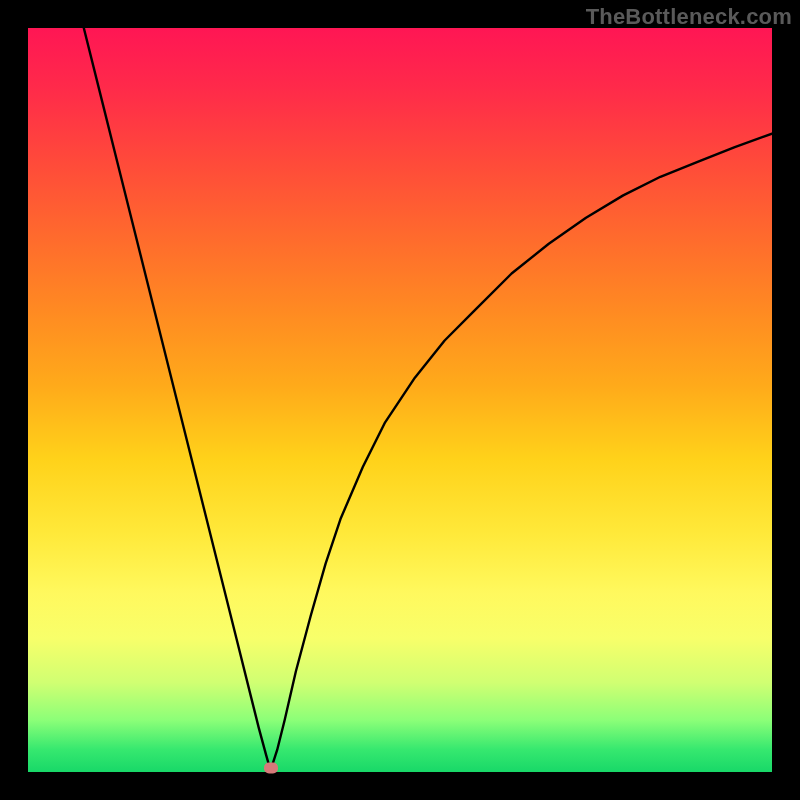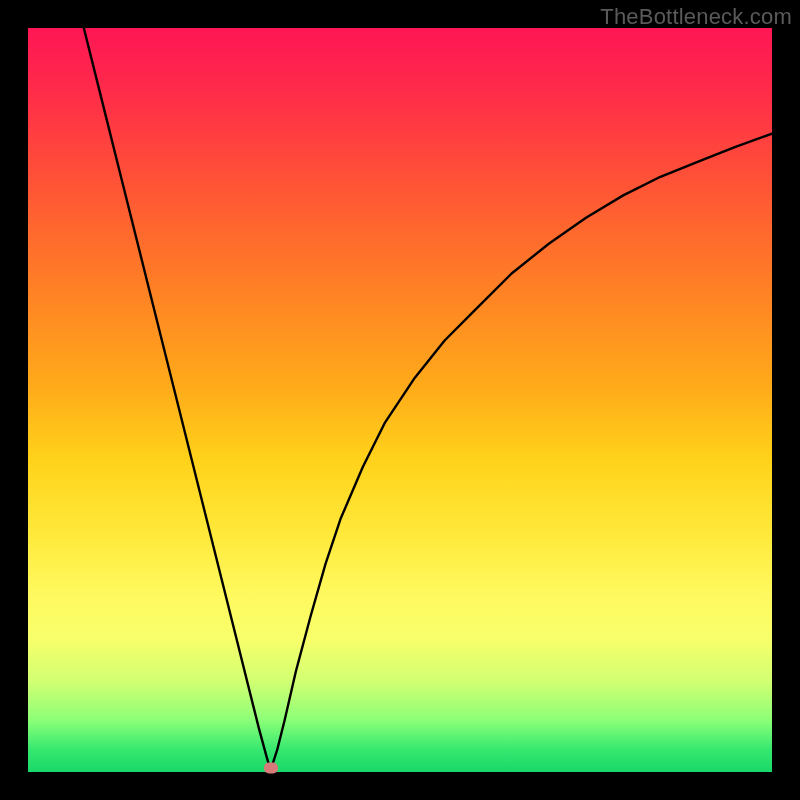--- a/index.html
+++ b/index.html
@@ -55,21 +55,21 @@
     background: #d67a7a;
     border-radius: 5px;
     transform: translate(-50%, -50%);
   }
   .watermark {
     position: absolute;
     top: 4px;
     right: 8px;
     color: #5a5a5a;
     font-size: 22px;
-    font-weight: 400;
+    font-weight: 700;
     letter-spacing: 0.2px;
   }
 </style>
 </head>
 <body>
 
 <div class="frame">
 
   <div class="plot-area">
     <svg class="curve-svg" viewBox="0 0 744 744" preserveAspectRatio="none">

